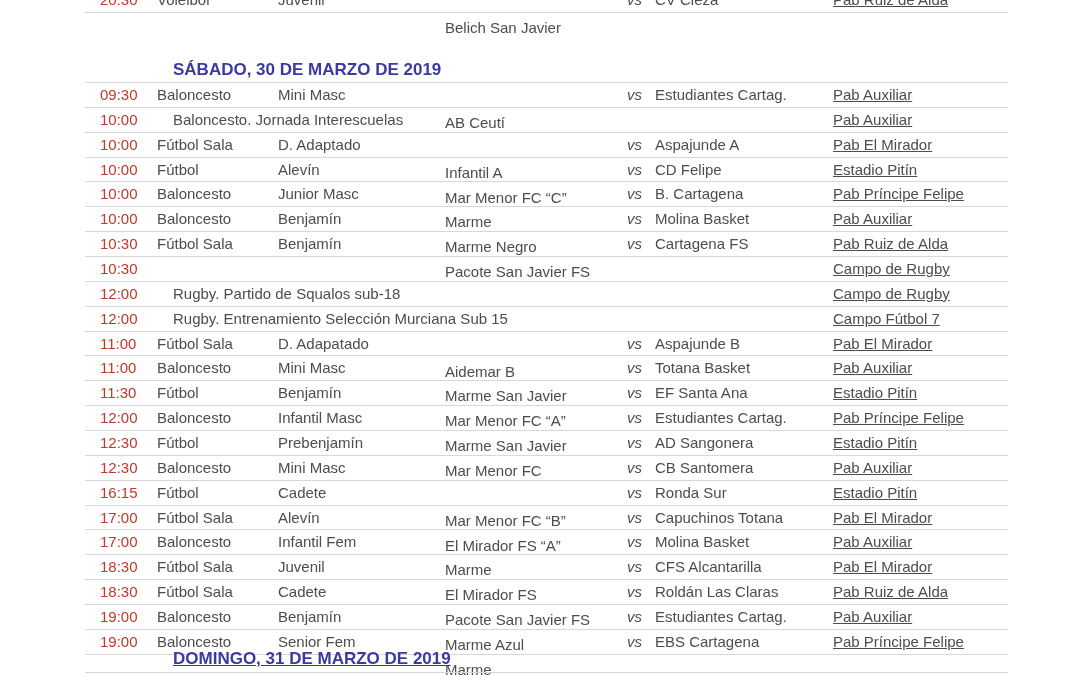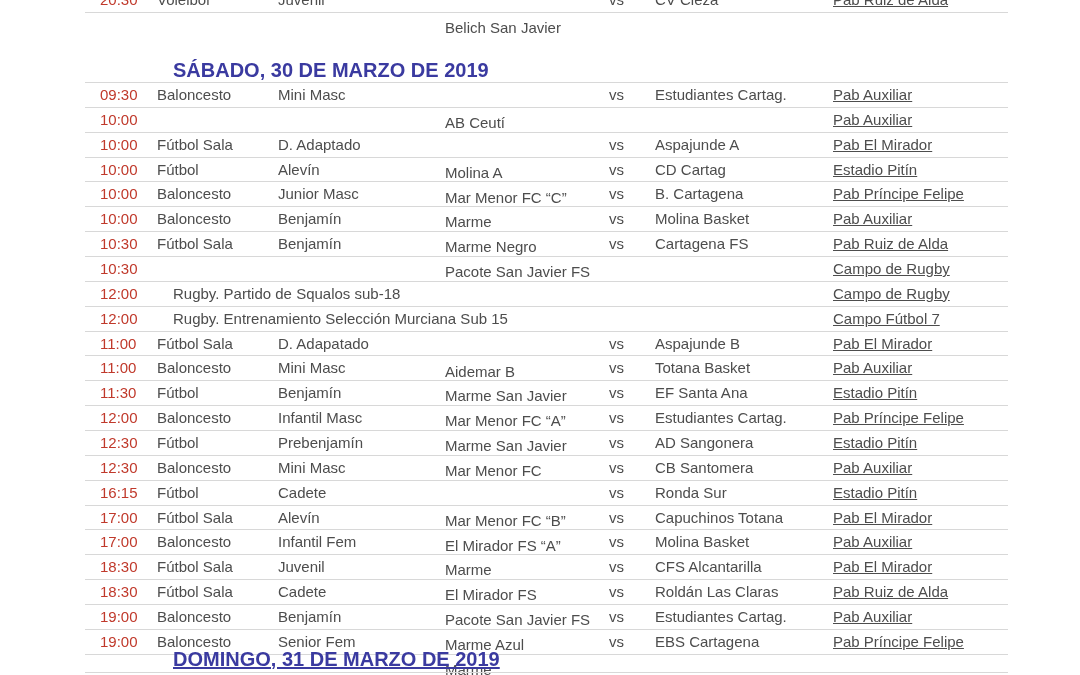--- a/index.html
+++ b/index.html
@@ -17,42 +17,42 @@
     height:23.87px;
     line-height:23.87px;
     border-bottom:1px solid var(--line-color,#d8d8d8);
     white-space:nowrap;
   }
   .cell{position:absolute;top:0;height:100%;}
   .c-time{left:15px;color:var(--time-color,#c0392b);}
   .c-sport{left:72px;}
   .c-cat{left:193px;}
   .c-team1{left:360px;margin-top:28px;}
-  .c-vs{left:524px;}
+  .c-vs{left:542px;font-style:italic;}
   .c-team2{left:570px;}
   .c-venue{left:748px;text-decoration:underline;}
   .c-desc{left:88px;}
   .top-row{
     position:absolute;
     left:85px;top:-12px;
     width:923px;height:24px;
     line-height:24px;
   }
   .sched-table{
     position:absolute;
     left:85px;top:82px;
     width:923px;
     border-top:1px solid var(--line-color,#d8d8d8);
   }
   .section-header{
     position:absolute;
     left:173px;
     height:24px;line-height:24px;
     font-weight:bold;
-    font-size:20px;
+    font-size:17px;
     color:var(--header-color,#3a3aa0);
     white-space:nowrap;
     text-align:right;
   }
   .header-sat{top:58px;}
   .header-sun{top:647px;text-decoration:underline;}
   .hline{
     position:absolute;
     left:85px;width:923px;height:0;
     border-top:1px solid var(--line-color,#d8d8d8);
@@ -81,38 +81,39 @@
         <div class="cell c-time">09:30</div>
         <div class="cell c-sport">Baloncesto</div>
         <div class="cell c-cat">Mini Masc</div>
         <div class="cell c-team1">AB Ceutí</div>
         <div class="cell c-vs">vs</div>
         <div class="cell c-team2">Estudiantes Cartag.</div>
         <div class="cell c-venue">Pab Auxiliar</div>
       </div>
       <div class="row">
         <div class="cell c-time">10:00</div>
+        <div class="cell c-desc">Baloncesto. Jornada Interescuelas</div>
         <div class="cell c-venue">Pab Auxiliar</div>
       </div>
       <div class="row">
         <div class="cell c-time">10:00</div>
         <div class="cell c-sport">Fútbol Sala</div>
         <div class="cell c-cat">D. Adaptado</div>
-        <div class="cell c-team1">Molina A</div>
+        <div class="cell c-team1">Infantil A</div>
         <div class="cell c-vs">vs</div>
         <div class="cell c-team2">Aspajunde A</div>
         <div class="cell c-venue">Pab El Mirador</div>
       </div>
       <div class="row">
         <div class="cell c-time">10:00</div>
         <div class="cell c-sport">Fútbol</div>
         <div class="cell c-cat">Alevín</div>
         <div class="cell c-team1">Mar Menor FC “C”</div>
         <div class="cell c-vs">vs</div>
-        <div class="cell c-team2">CD Cartag</div>
+        <div class="cell c-team2">CD Felipe</div>
         <div class="cell c-venue">Estadio Pitín</div>
       </div>
       <div class="row">
         <div class="cell c-time">10:00</div>
         <div class="cell c-sport">Baloncesto</div>
         <div class="cell c-cat">Junior Masc</div>
         <div class="cell c-team1">Marme</div>
         <div class="cell c-vs">vs</div>
         <div class="cell c-team2">B. Cartagena</div>
         <div class="cell c-venue">Pab Príncipe Felipe</div>

